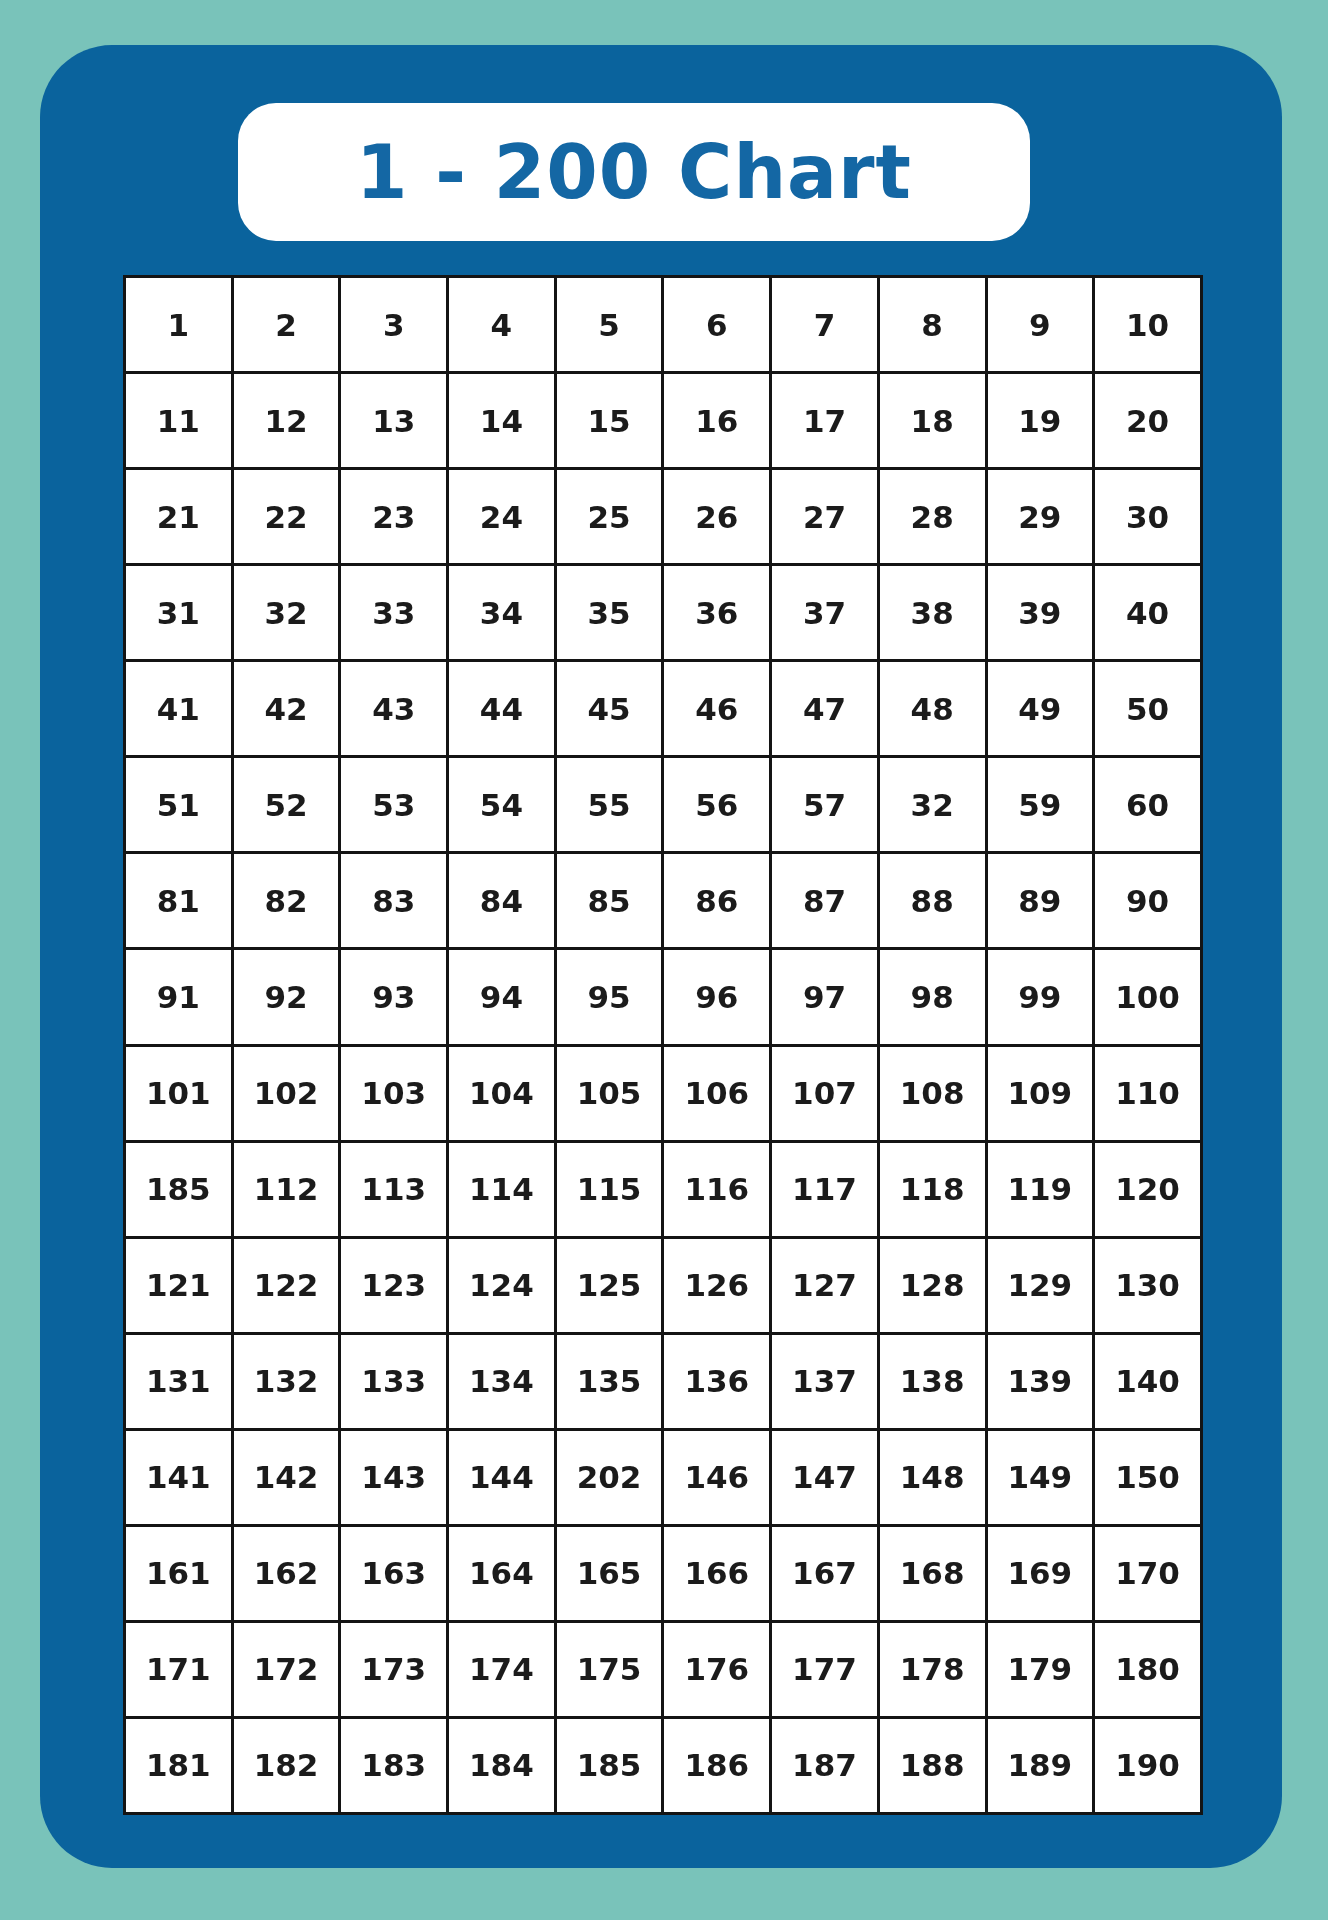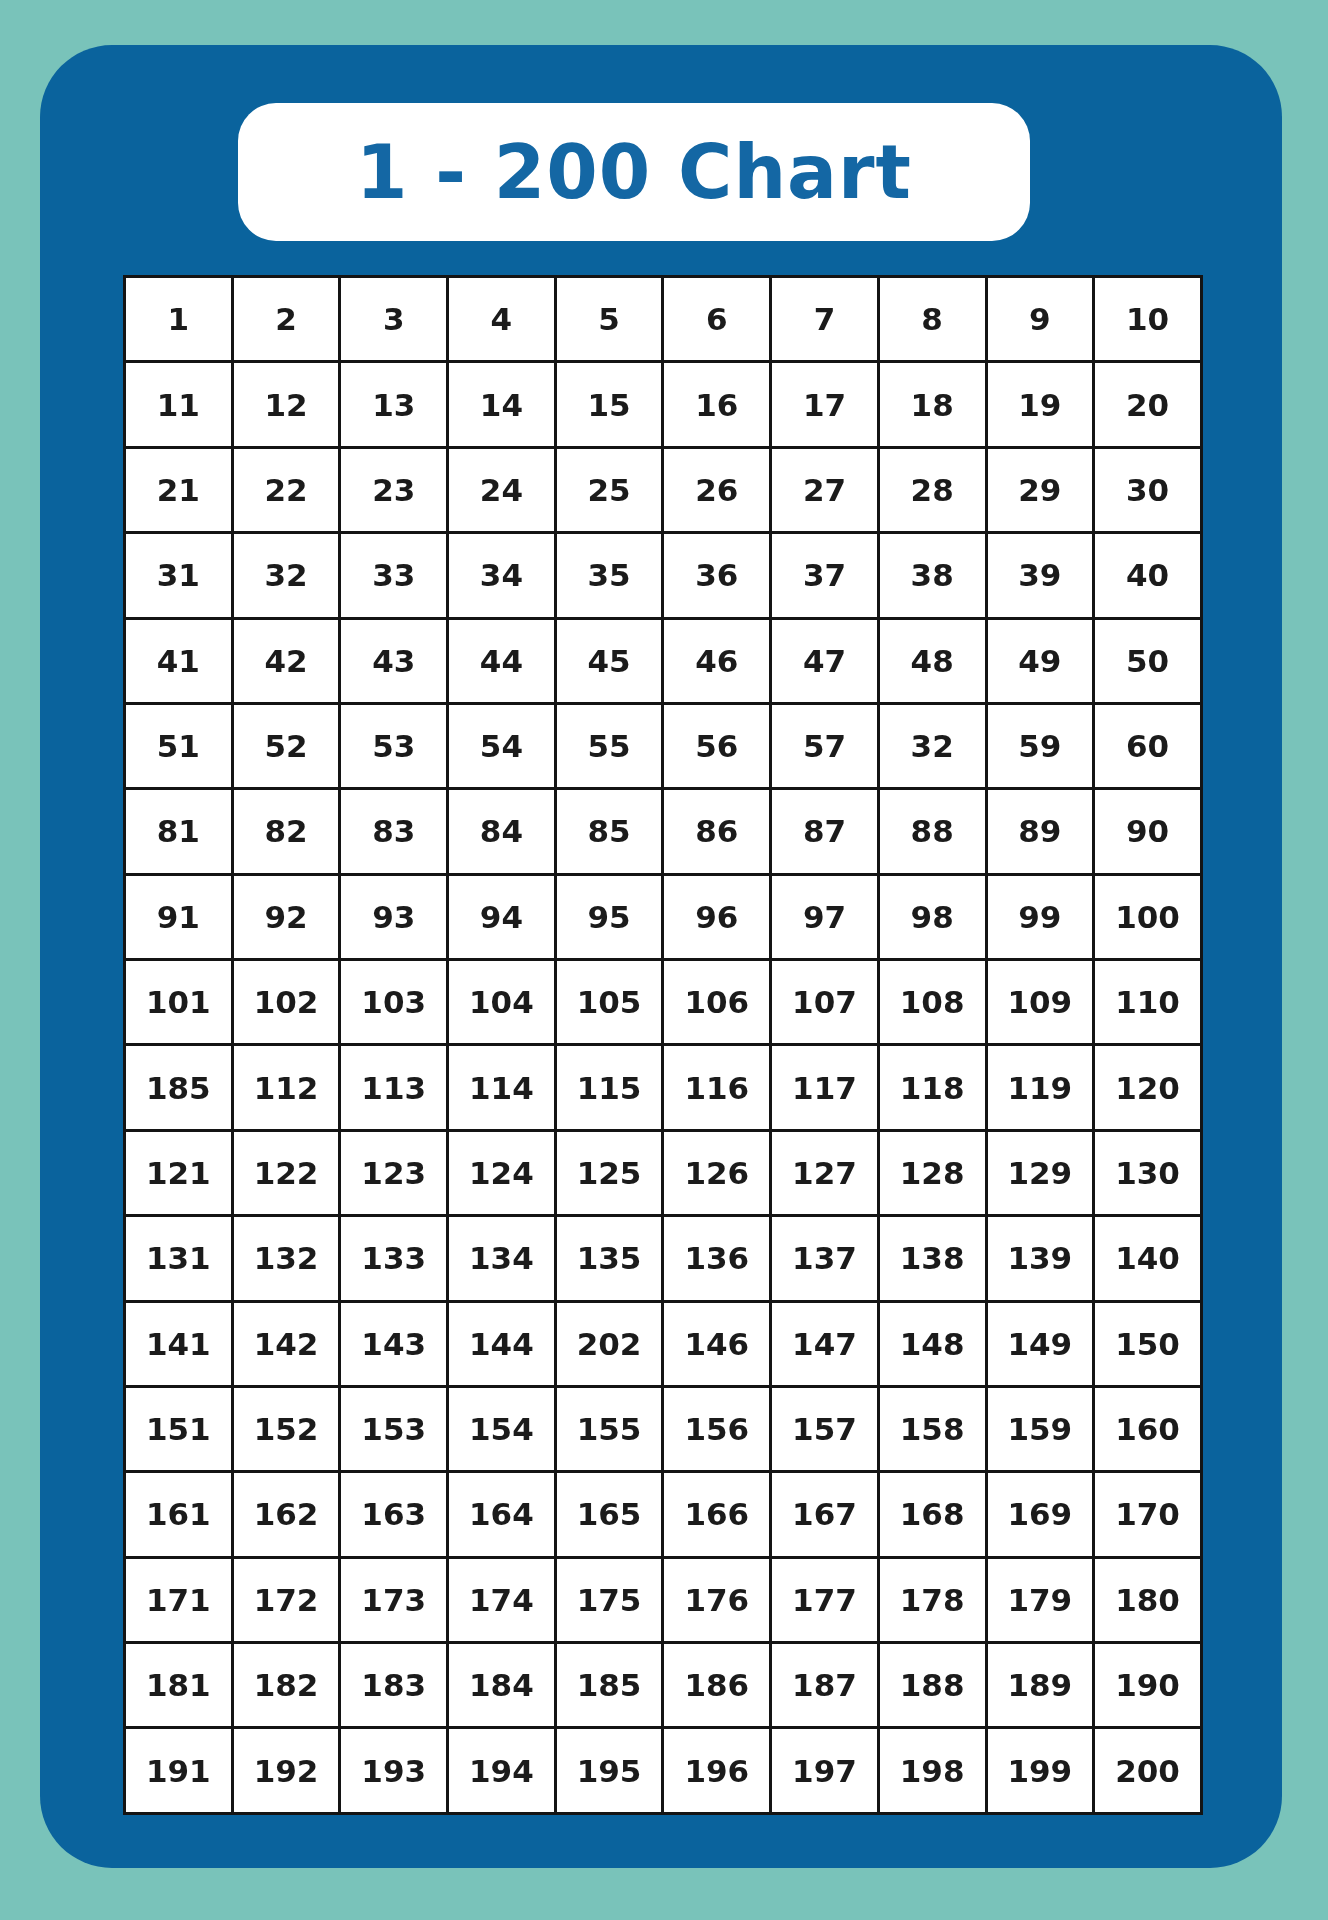--- a/index.html
+++ b/index.html
@@ -220,32 +220,20 @@
           <td>143</td>
           <td>144</td>
           <td>202</td>
           <td>146</td>
           <td>147</td>
           <td>148</td>
           <td>149</td>
           <td>150</td>
         </tr>
         <tr>
-          <td>151</td>
-          <td>152</td>
-          <td>153</td>
-          <td>154</td>
-          <td>155</td>
-          <td>156</td>
-          <td>157</td>
-          <td>158</td>
-          <td>159</td>
-          <td>160</td>
-        </tr>
-        <tr>
           <td>161</td>
           <td>162</td>
           <td>163</td>
           <td>164</td>
           <td>165</td>
           <td>166</td>
           <td>167</td>
           <td>168</td>
           <td>169</td>
           <td>170</td>
@@ -267,27 +255,15 @@
           <td>182</td>
           <td>183</td>
           <td>184</td>
           <td>185</td>
           <td>186</td>
           <td>187</td>
           <td>188</td>
           <td>189</td>
           <td>190</td>
         </tr>
-        <tr>
-          <td>191</td>
-          <td>192</td>
-          <td>193</td>
-          <td>194</td>
-          <td>195</td>
-          <td>196</td>
-          <td>197</td>
-          <td>198</td>
-          <td>199</td>
-          <td>200</td>
-        </tr>
       </tbody>
   </table>
 </div>
 
 </body></html>

